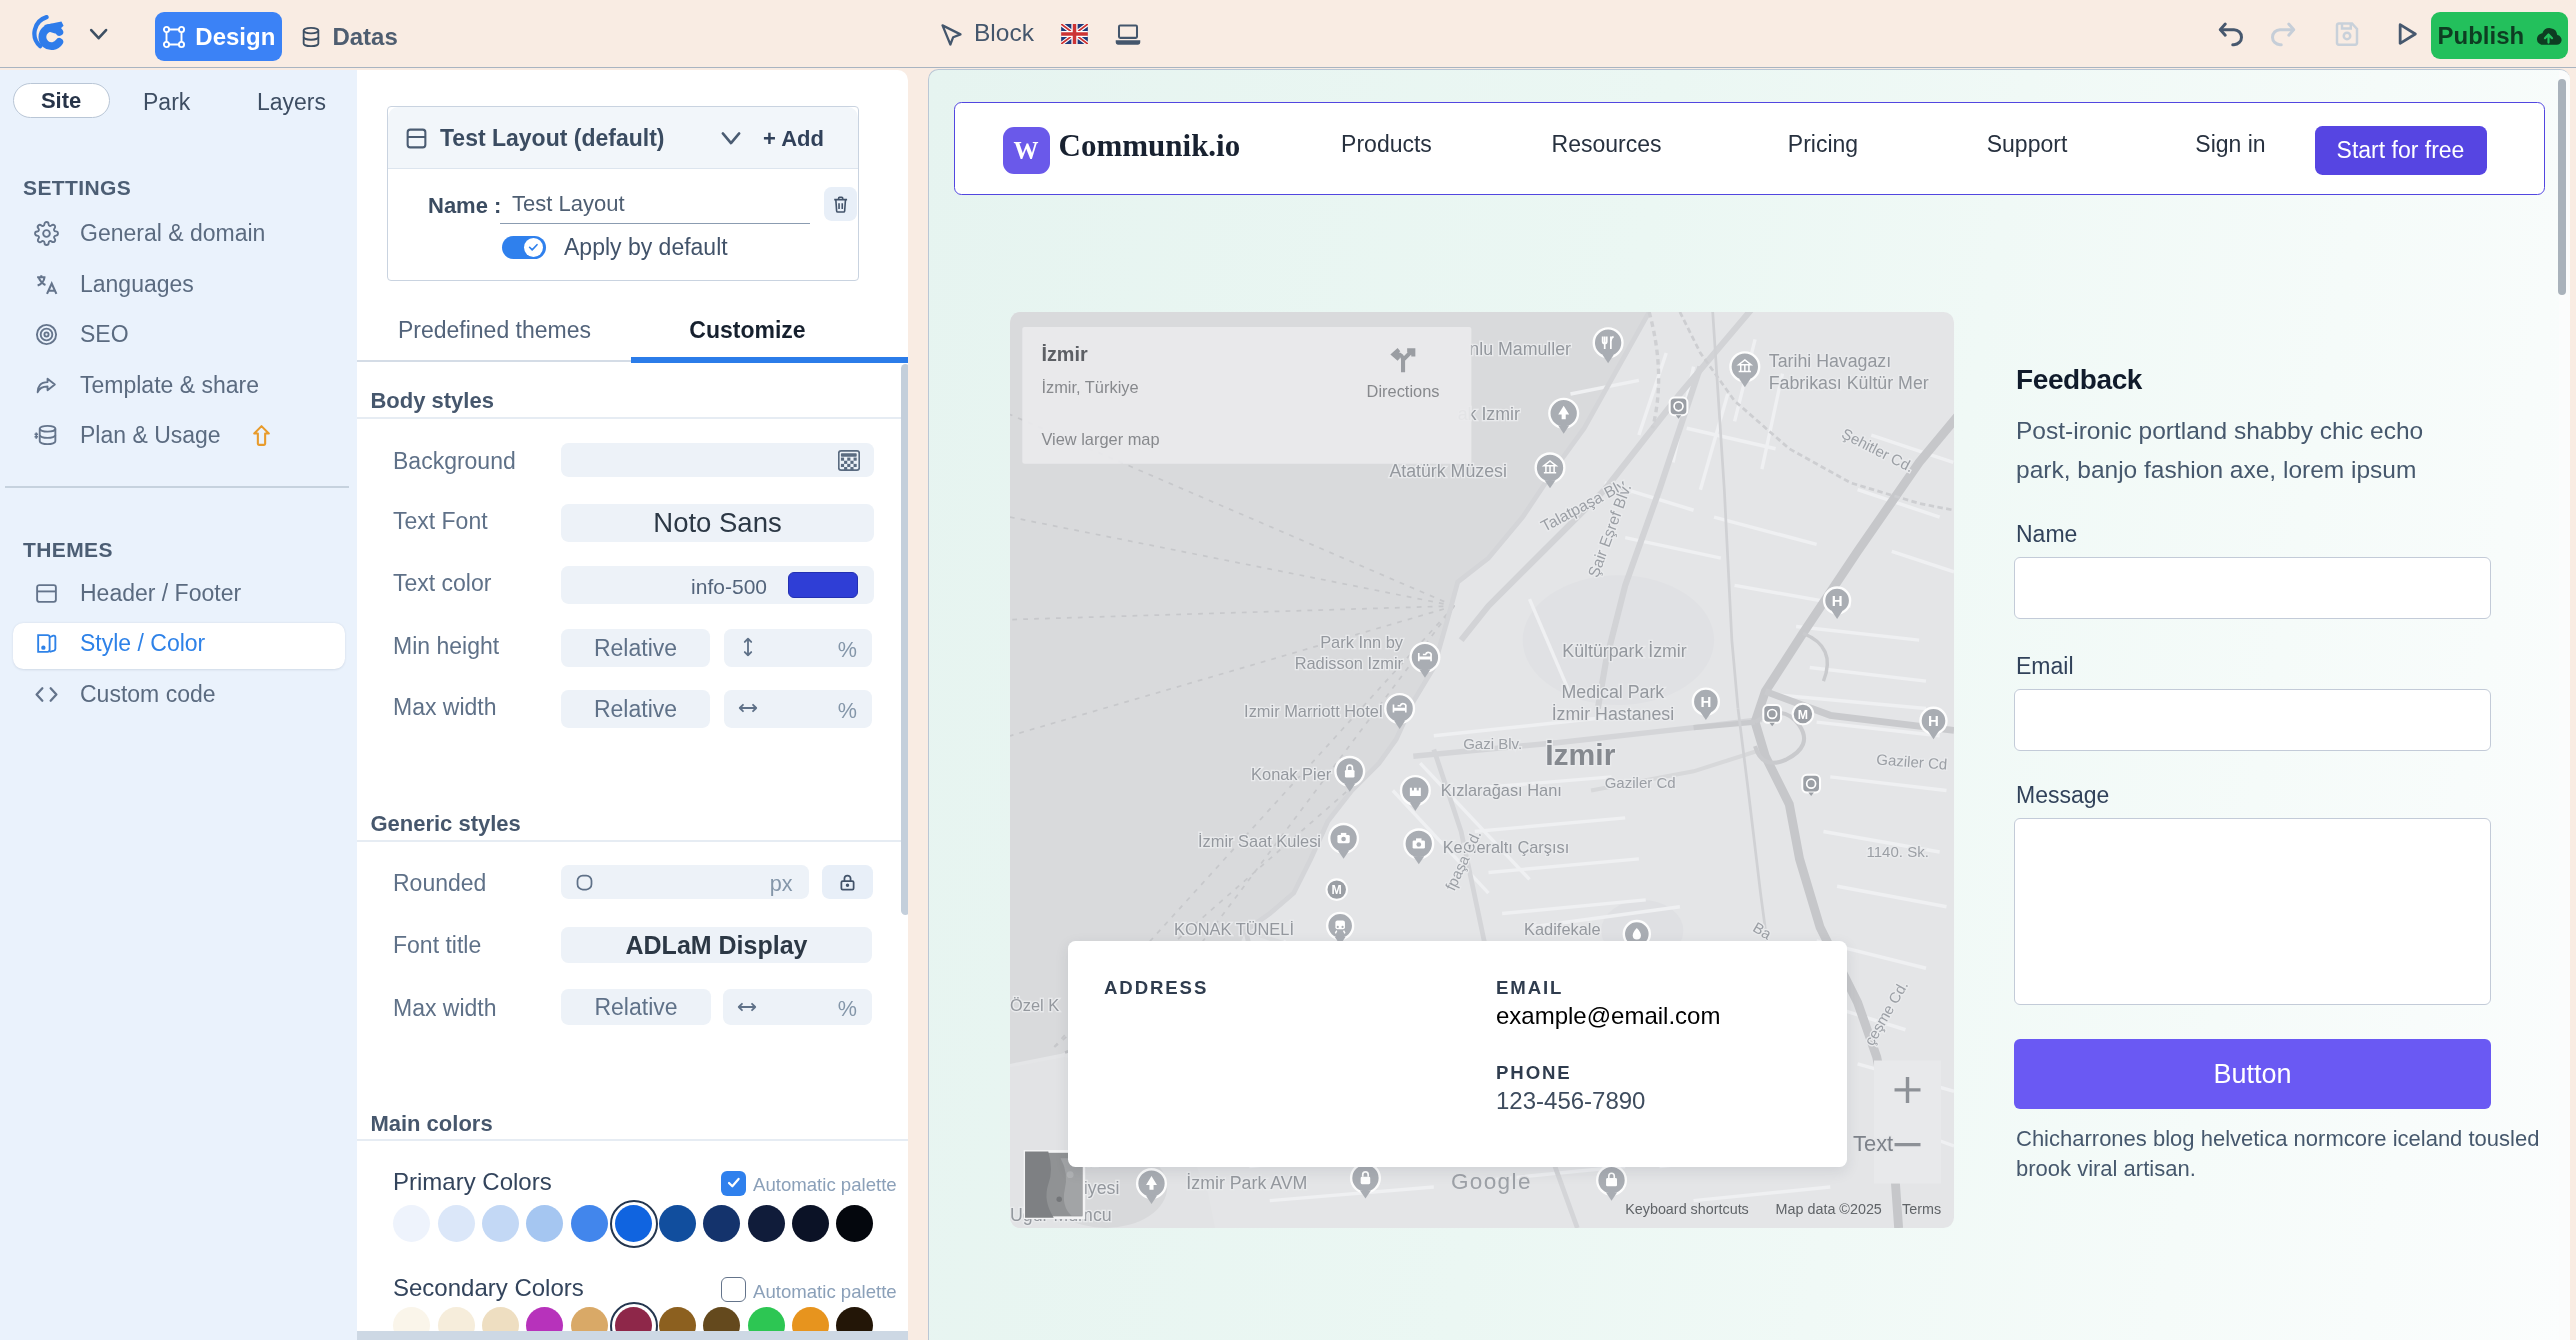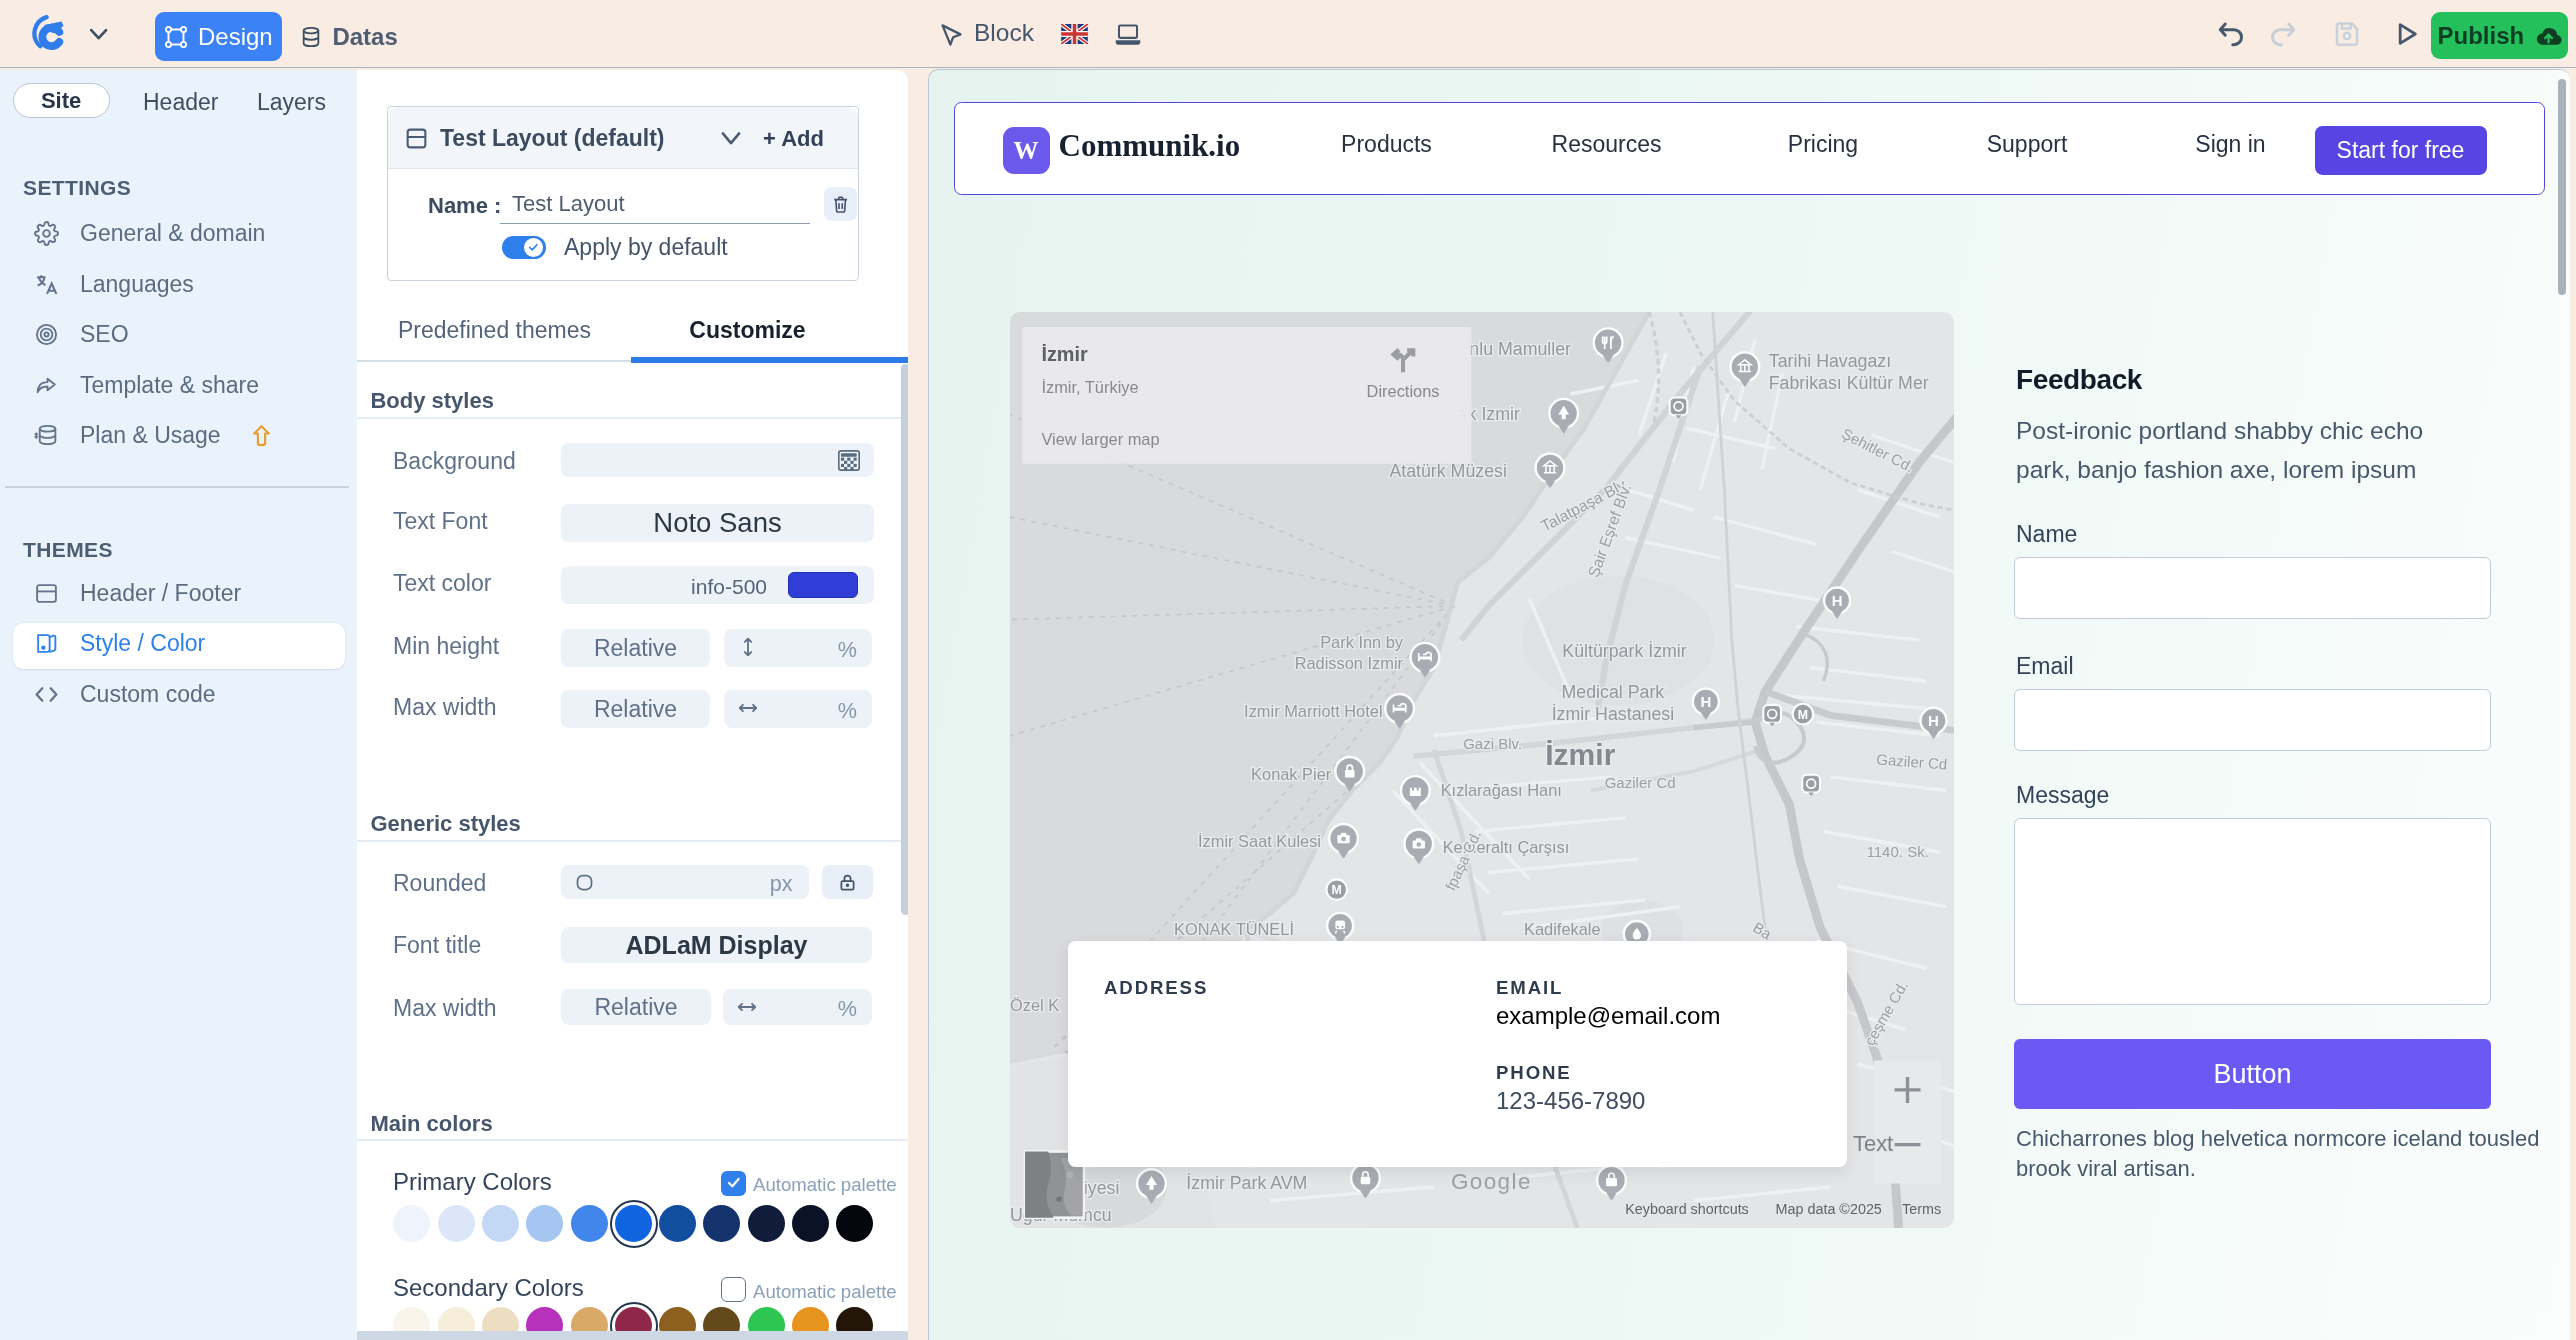--- a/index.html
+++ b/index.html
@@ -15,21 +15,21 @@
 
   <svg class="abs" style="left:30.5px;top:15px;" width="34" height="39" viewBox="0 0 48 55">
     <path d="M 40 24 A 13 13 0 1 0 40 38" fill="none" stroke="#2f7cea" stroke-width="11" stroke-linecap="round"></path>
     <path d="M 19 14 L 43 9 L 46 15 L 34 26 L 20 22 Z" fill="#2f7cea"></path>
     <path d="M 22 3 A 24 24 0 0 0 13 44" fill="none" stroke="#2f7cea" stroke-width="6" stroke-linecap="round"></path>
   </svg>
   <svg class="abs" style="left:89px;top:27px;" width="19.3" height="15" viewBox="0 0 26 20">
       <path d="M3 4 L13 15 L23 4" fill="none" stroke="#3d4f63" stroke-width="3.5" stroke-linecap="round" stroke-linejoin="round"></path>
     </svg>
 
-  <div class="abs" style="left:155px;top:12px;width:127px;height:49px;background:#3b82f6;border-radius:9px;color:#fff;font-size:24px;font-weight:normal;display:flex;align-items:center;justify-content:center;gap:9.7px;">
+  <div class="abs" style="left:155px;top:12px;width:127px;height:49px;background:#3b82f6;border-radius:9px;color:#fff;font-size:24px;font-weight:bold;display:flex;align-items:center;justify-content:center;gap:9.7px;">
     <svg width="24" height="24" viewBox="0 0 24 24" fill="none" stroke="#fff" stroke-width="1.9">
         <rect x="4.5" y="4.5" width="15" height="15" rx="1"></rect>
         <circle cx="4.5" cy="4.5" r="2.6" fill="#3b82f6"></circle>
         <circle cx="19.5" cy="4.5" r="2.6" fill="#3b82f6"></circle>
         <circle cx="4.5" cy="19.5" r="2.6" fill="#3b82f6"></circle>
         <circle cx="19.5" cy="19.5" r="2.6" fill="#3b82f6"></circle>
       </svg>
     Design
   </div>
 
@@ -82,21 +82,21 @@
     <svg width="27" height="22" viewBox="0 0 24 20" fill="#0e3d22">
         <path d="M7 18 a5.2 5.2 0 0 1 -0.6 -10.4 A7 7 0 0 1 20 9.2 a4.4 4.4 0 0 1 -1 8.8 Z"></path>
         <path d="M12 16 V9 M8.8 12 L12 8.6 L15.2 12" stroke="#23c05c" stroke-width="2" fill="none" stroke-linecap="round" stroke-linejoin="round"></path>
       </svg>
   </div>
 </div>
 
 <div class="abs" style="left:0;top:70px;width:357px;height:1270px;background:#eaf2fc;">
 
   <div class="abs" style="left:12.6px;top:13.4px;width:97px;height:35px;background:#fff;border:1.5px solid #b9c6d6;border-radius:18px;display:flex;align-items:center;justify-content:center;font-size:22px;font-weight:bold;color:#273449;">Site</div>
-  <div class="abs" style="left:143px;top:19.3px;font-size:23px;color:#3e4e63;">Header</div>
+  <div class="abs" style="left:143px;top:19.3px;font-size:23px;color:#3e4e63;">Park</div>
   <div class="abs" style="left:257px;top:19.3px;font-size:23px;color:#3e4e63;">Layers</div>
   <div class="abs" style="left:23px;top:106px;font-size:21px;font-weight:bold;color:#4c5e74;letter-spacing:0.4px;">SETTINGS</div>
 
   <div class="abs sbi" style="top:147px;"><span class="sbic">
     <svg width="25" height="25" viewBox="0 0 24 24" fill="none" stroke="#64748b" stroke-width="1.8">
           <circle cx="12" cy="12" r="3.2"></circle>
           <path d="M19.4 15a1.65 1.65 0 0 0 .33 1.82l.06.06a2 2 0 1 1-2.83 2.83l-.06-.06a1.65 1.65 0 0 0-1.82-.33 1.65 1.65 0 0 0-1 1.51V21a2 2 0 1 1-4 0v-.09A1.65 1.65 0 0 0 9 19.4a1.65 1.65 0 0 0-1.82.33l-.06.06a2 2 0 1 1-2.83-2.83l.06-.06a1.65 1.65 0 0 0 .33-1.82 1.65 1.65 0 0 0-1.51-1H3a2 2 0 1 1 0-4h.09A1.65 1.65 0 0 0 4.6 9a1.65 1.65 0 0 0-.33-1.82l-.06-.06a2 2 0 1 1 2.83-2.83l.06.06a1.65 1.65 0 0 0 1.82.33H9a1.65 1.65 0 0 0 1-1.51V3a2 2 0 1 1 4 0v.09a1.65 1.65 0 0 0 1 1.51 1.65 1.65 0 0 0 1.82-.33l.06-.06a2 2 0 1 1 2.83 2.83l-.06.06a1.65 1.65 0 0 0-.33 1.82V9a1.65 1.65 0 0 0 1.51 1H21a2 2 0 1 1 0 4h-.09a1.65 1.65 0 0 0-1.51 1z"></path>
         </svg>
   </span>General &amp; domain</div>
 

